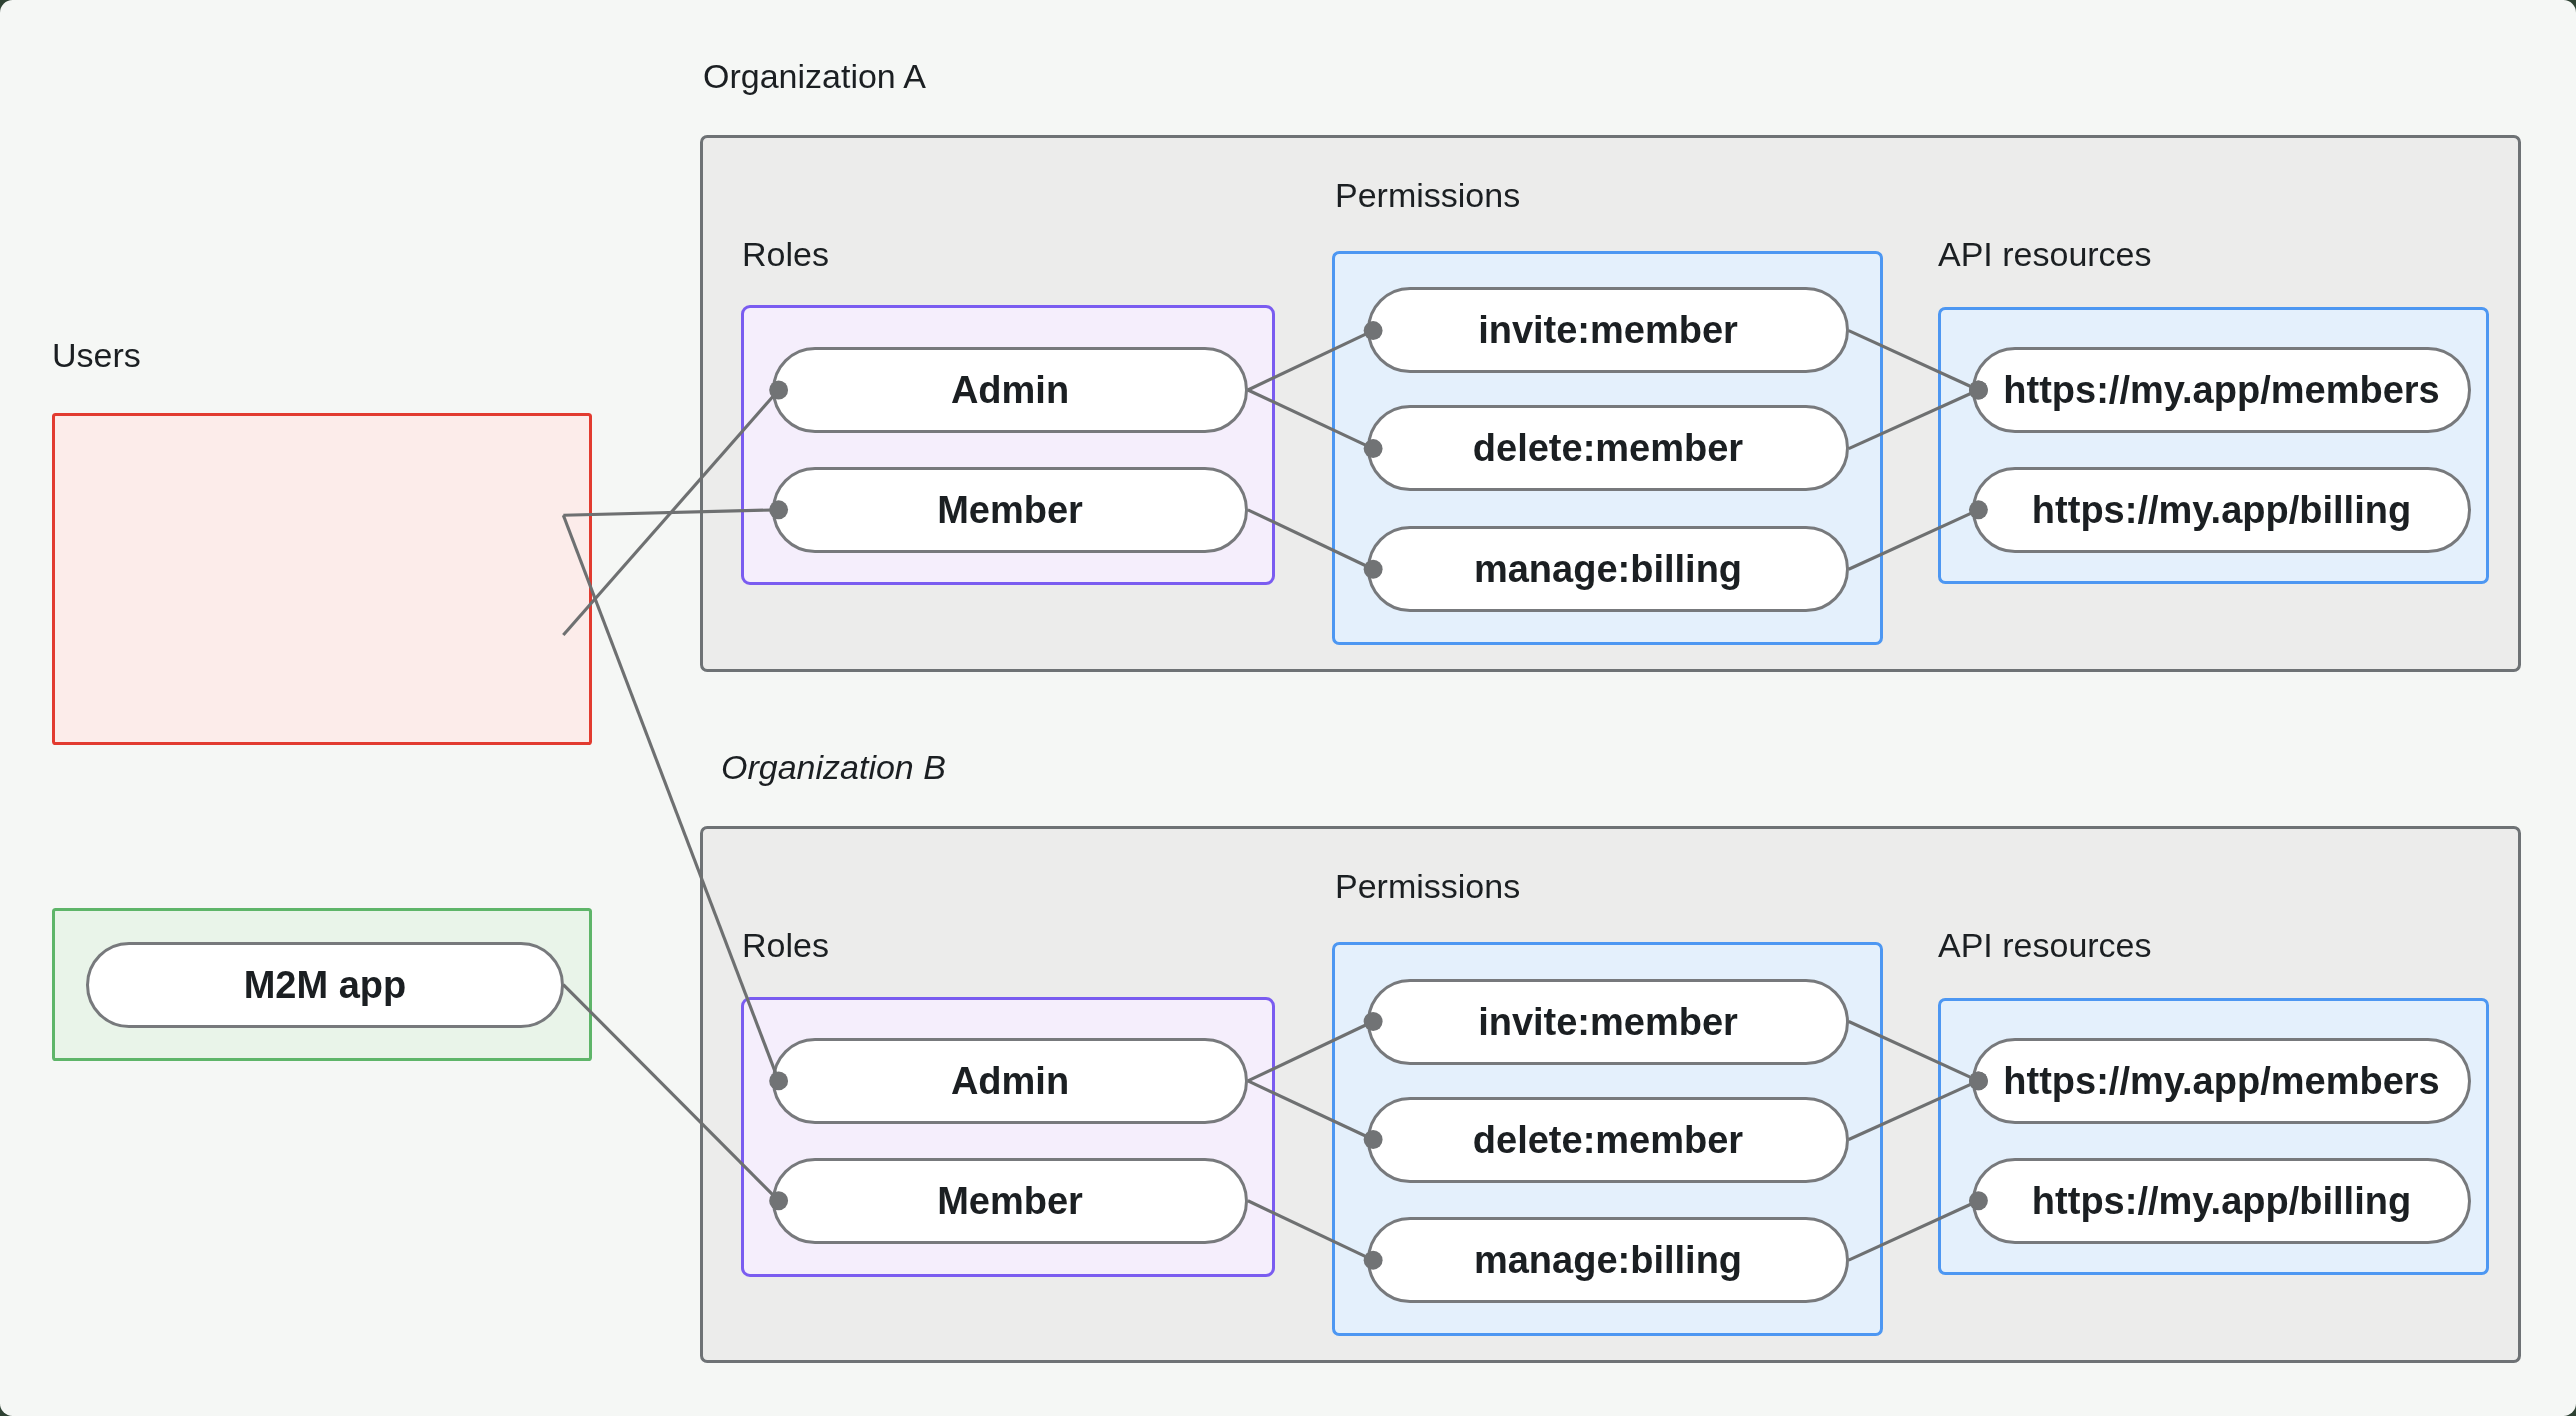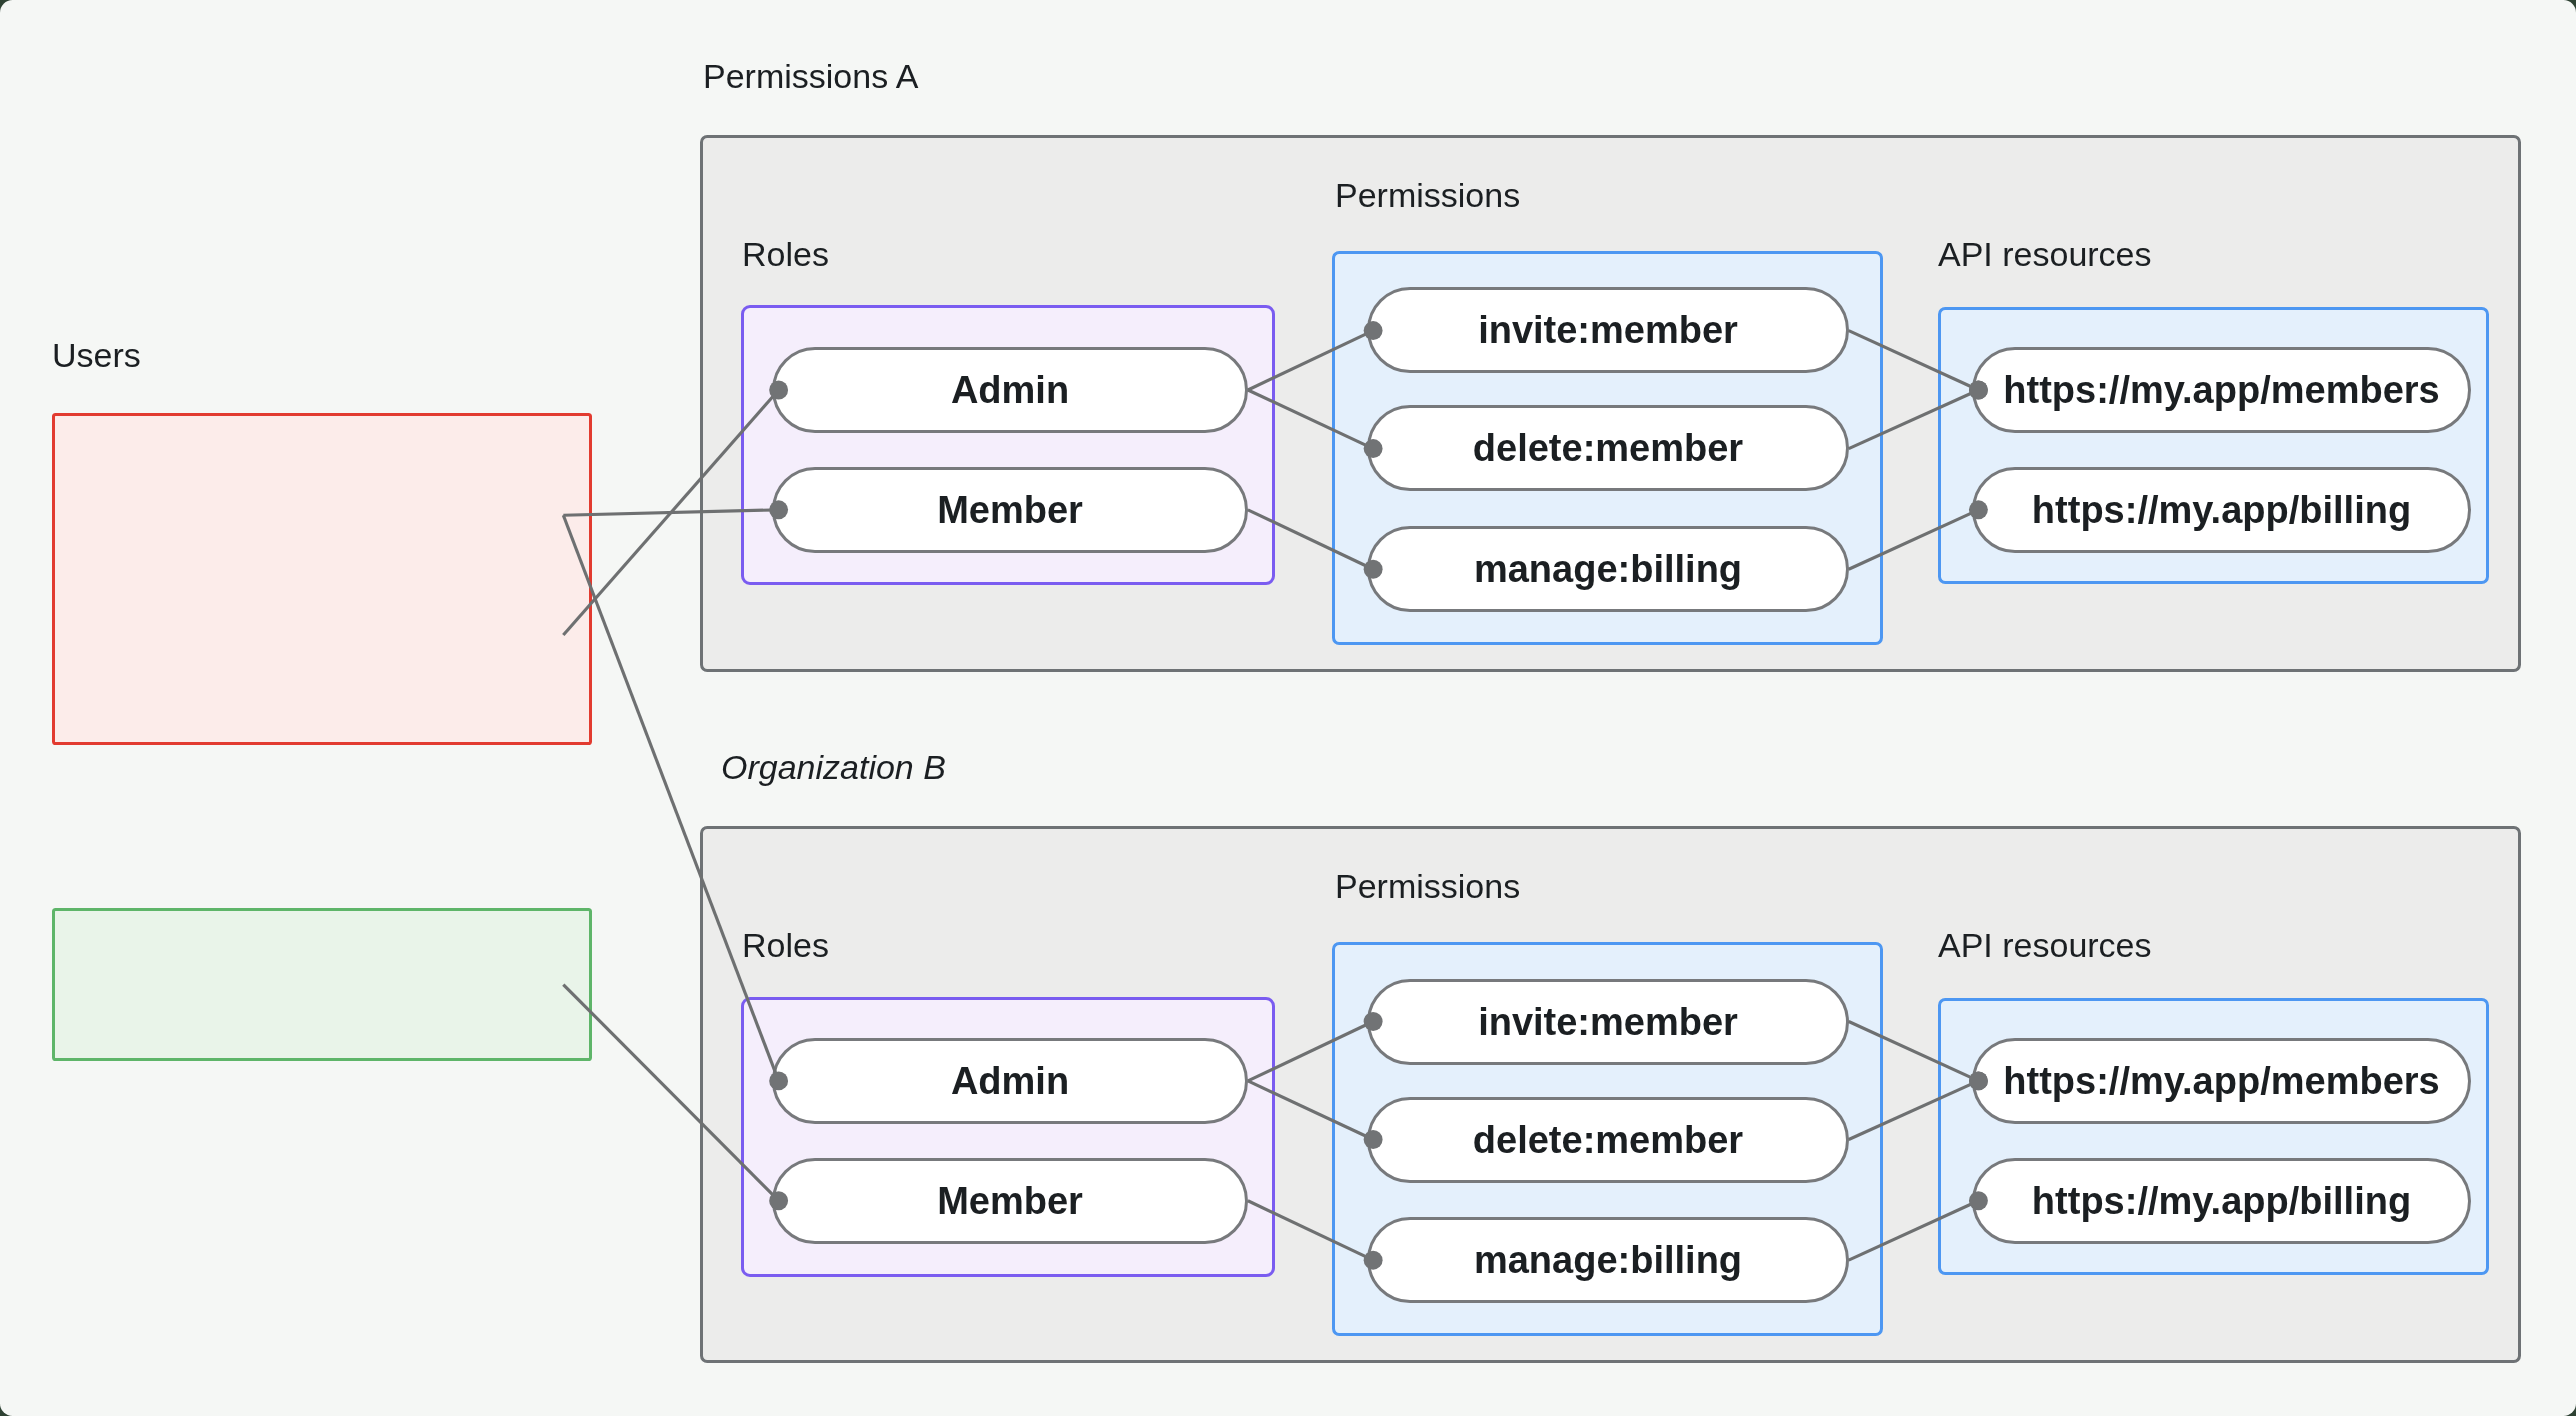--- a/index.html
+++ b/index.html
@@ -63,22 +63,25 @@
 <div class="page" id="canvas">
 
   <div class="section-label" style="left:52px; top:337px;">Users</div>
 
   <div class="group-box users-box" style="left:52px; top:413px; width:540px; height:332px;"></div>
 
 
 
   <div class="group-box m2m-box" style="left:52px; top:908px; width:540px; height:153px;"></div>
 
+  <div class="pill" style="left:86px; top:942px; width:478px;">
+    <span class="pill-text">M2M app</span>
+  </div>
 
-  <div class="section-label" style="left:703px; top:58px;">Permissions A</div>
+  <div class="section-label" style="left:703px; top:58px;">Organization A</div>
 
   <div class="group-box org-box" style="left:700px; top:135px; width:1821px; height:537px;"></div>
 
   <div class="section-label" style="left:742px; top:236px;">Roles</div>
   <div class="section-label" style="left:1335px; top:177px;">Permissions</div>
   <div class="section-label" style="left:1938px; top:236px;">API resources</div>
 
   <div class="group-box roles-box" style="left:741px; top:305px; width:534px; height:280px;"></div>
   <div class="group-box perm-box" style="left:1332px; top:251px; width:551px; height:394px;"></div>
   <div class="group-box api-box" style="left:1938px; top:307px; width:551px; height:277px;"></div>

